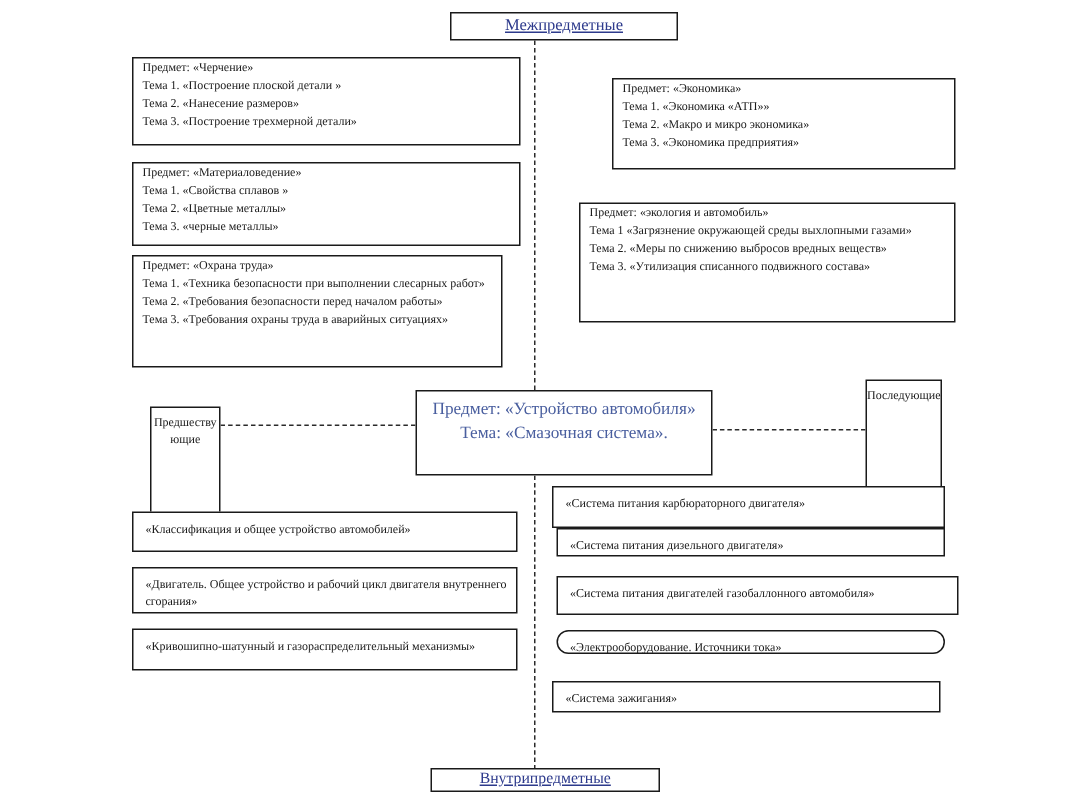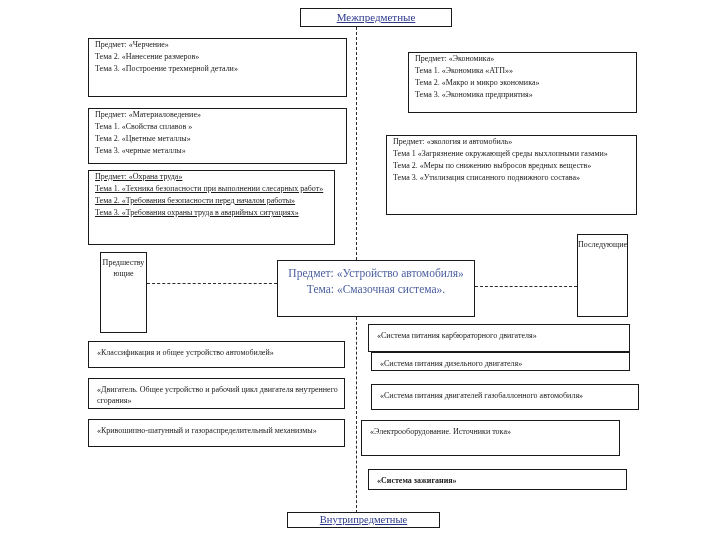--- a/index.html
+++ b/index.html
@@ -16,21 +16,21 @@
   .list div { white-space:nowrap; }
   .title-box {
     text-align:center; color:#2d3a8c; font-size:11px; line-height:17px;text-decoration:underline;
   }
   .center-box {
     text-align:center; color:#4a5f9f; font-size:11.5px; line-height:16px;
     padding-top:4px;
   }
   .connector-label {
     font-size:8px; line-height:11px; text-align:center; padding-top:4px;
-    overflow-wrap:anywhere; color:#1a1a1a;
+    overflow-wrap:anywhere; color:#1a1a1a;margin-top:19px;
   }
   .topic { font-size:8px; line-height:11px; padding:5px 4px 2px 8px; }
   .dash-v { position:absolute; width:0; border-left:1px dashed #2a2a2a; }
   .dash-h { position:absolute; height:0; border-top:1px dashed #2a2a2a; }
 </style>
 </head>
 <body>
 
 <div class="canvas">
 
@@ -38,32 +38,33 @@
     <span>Межпредметные</span>
   </div>
 
   <div class="dash-v" style="left:356px; top:27px; height:233px;"></div>
   <div class="dash-v" style="left:356px; top:317px; height:196px;"></div>
   <div class="dash-h" style="left:147px; top:283px; width:130px;"></div>
   <div class="dash-h" style="left:475px; top:286px; width:102px;"></div>
 
   <div class="box list" style="left:88px; top:38px; width:259px; height:59px;">
     <div>Предмет: «Черчение»</div>
+    <div>Тема 1. «Построение плоской детали »</div>
     <div>Тема 2. «Нанесение размеров»</div>
     <div>Тема 3. «Построение трехмерной детали»</div>
   </div>
 
   <div class="box list" style="left:88px; top:108px; width:259px; height:56px;">
     <div>Предмет: «Материаловедение»</div>
     <div>Тема 1. «Свойства сплавов »</div>
     <div>Тема 2. «Цветные металлы»</div>
     <div>Тема 3. «черные металлы»</div>
   </div>
 
-  <div class="box list" style="left:88px; top:170px; width:247px; height:75px;text-decoration:underline;">
+  <div class="box list" style="left:88px; top:170px; width:247px; height:75px;">
     <div>Предмет: «Охрана труда»</div>
     <div>Тема 1. «Техника безопасности при выполнении слесарных работ»</div>
     <div>Тема 2. «Требования безопасности перед началом работы»</div>
     <div>Тема 3. «Требования охраны труда в аварийных ситуациях»</div>
   </div>
 
   <div class="box list" style="left:408px; top:52px; width:229px; height:61px;">
     <div>Предмет: «Экономика»</div>
     <div>Тема 1. «Экономика «АТП»»</div>
     <div>Тема 2. «Макро и микро экономика»</div>
@@ -107,25 +108,25 @@
   </div>
 
   <div class="box topic" style="left:371px; top:352px; width:259px; height:19px;">
     <div>«Система питания дизельного двигателя»</div>
   </div>
 
   <div class="box topic" style="left:371px; top:384px; width:268px; height:26px;">
     <div>«Система питания двигателей газобаллонного автомобиля»</div>
   </div>
 
-  <div class="box topic" style="left:361px; top:420px; width:259px; height:36px;">
+  <div class="box topic" style="left:371px; top:420px; width:259px; height:16px;border-radius:12px;">
     <div>«Электрооборудование. Источники тока»</div>
   </div>
 
-  <div class="box topic" style="left:368px; top:469px; width:259px; height:21px;font-weight:bold;">
+  <div class="box topic" style="left:368px; top:454px; width:259px; height:21px;">
     <div>«Система зажигания»</div>
   </div>
 
   <div class="box title-box" style="left:287px; top:512px; width:153px; height:16px; line-height:14px; font-size:10.5px;">
     <span>Внутрипредметные</span>
   </div>
 
 </div>
 
 </body></html>

